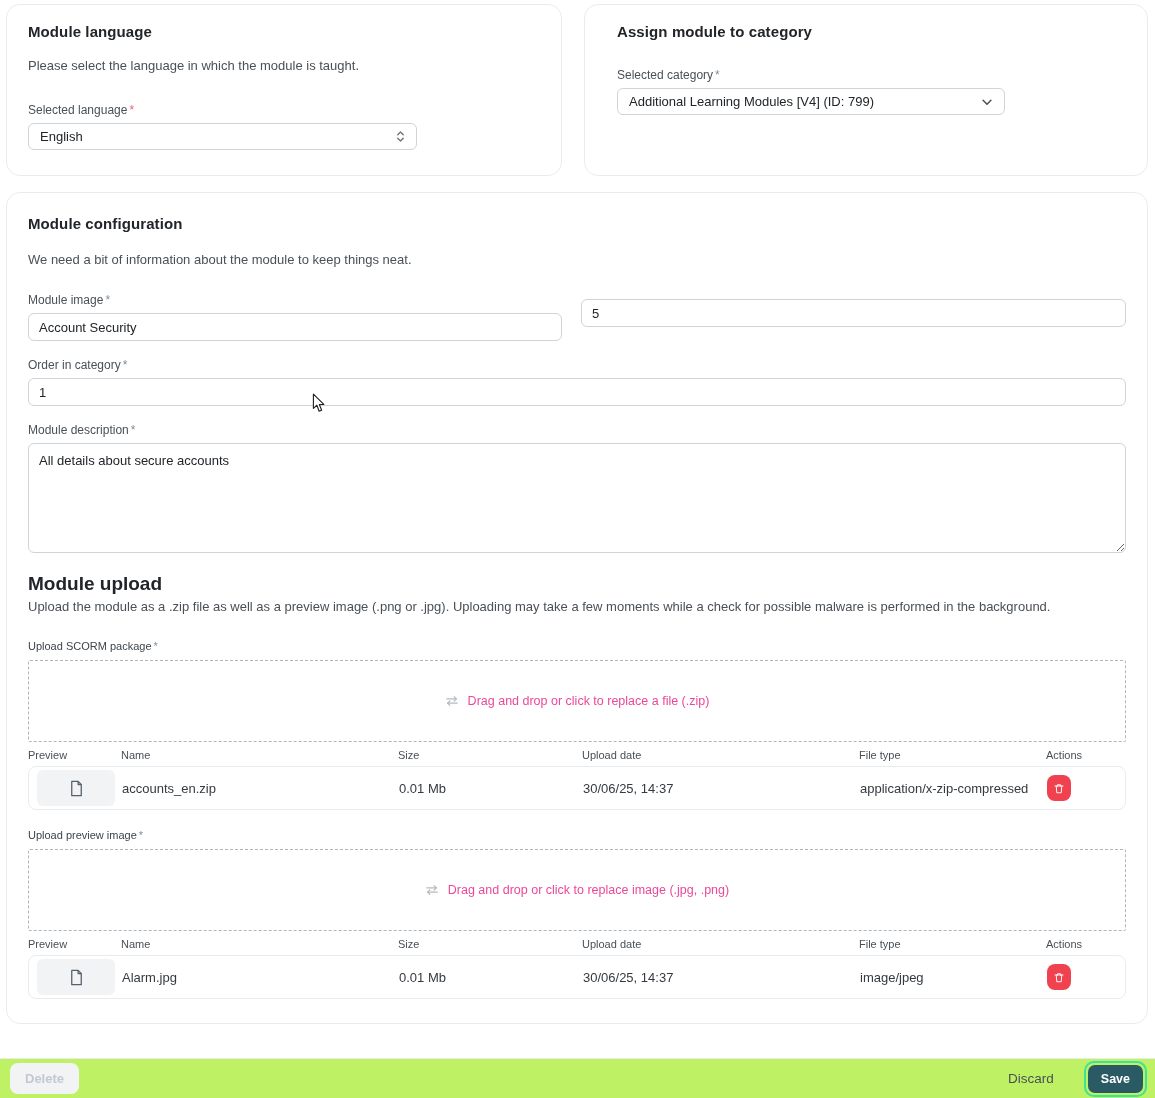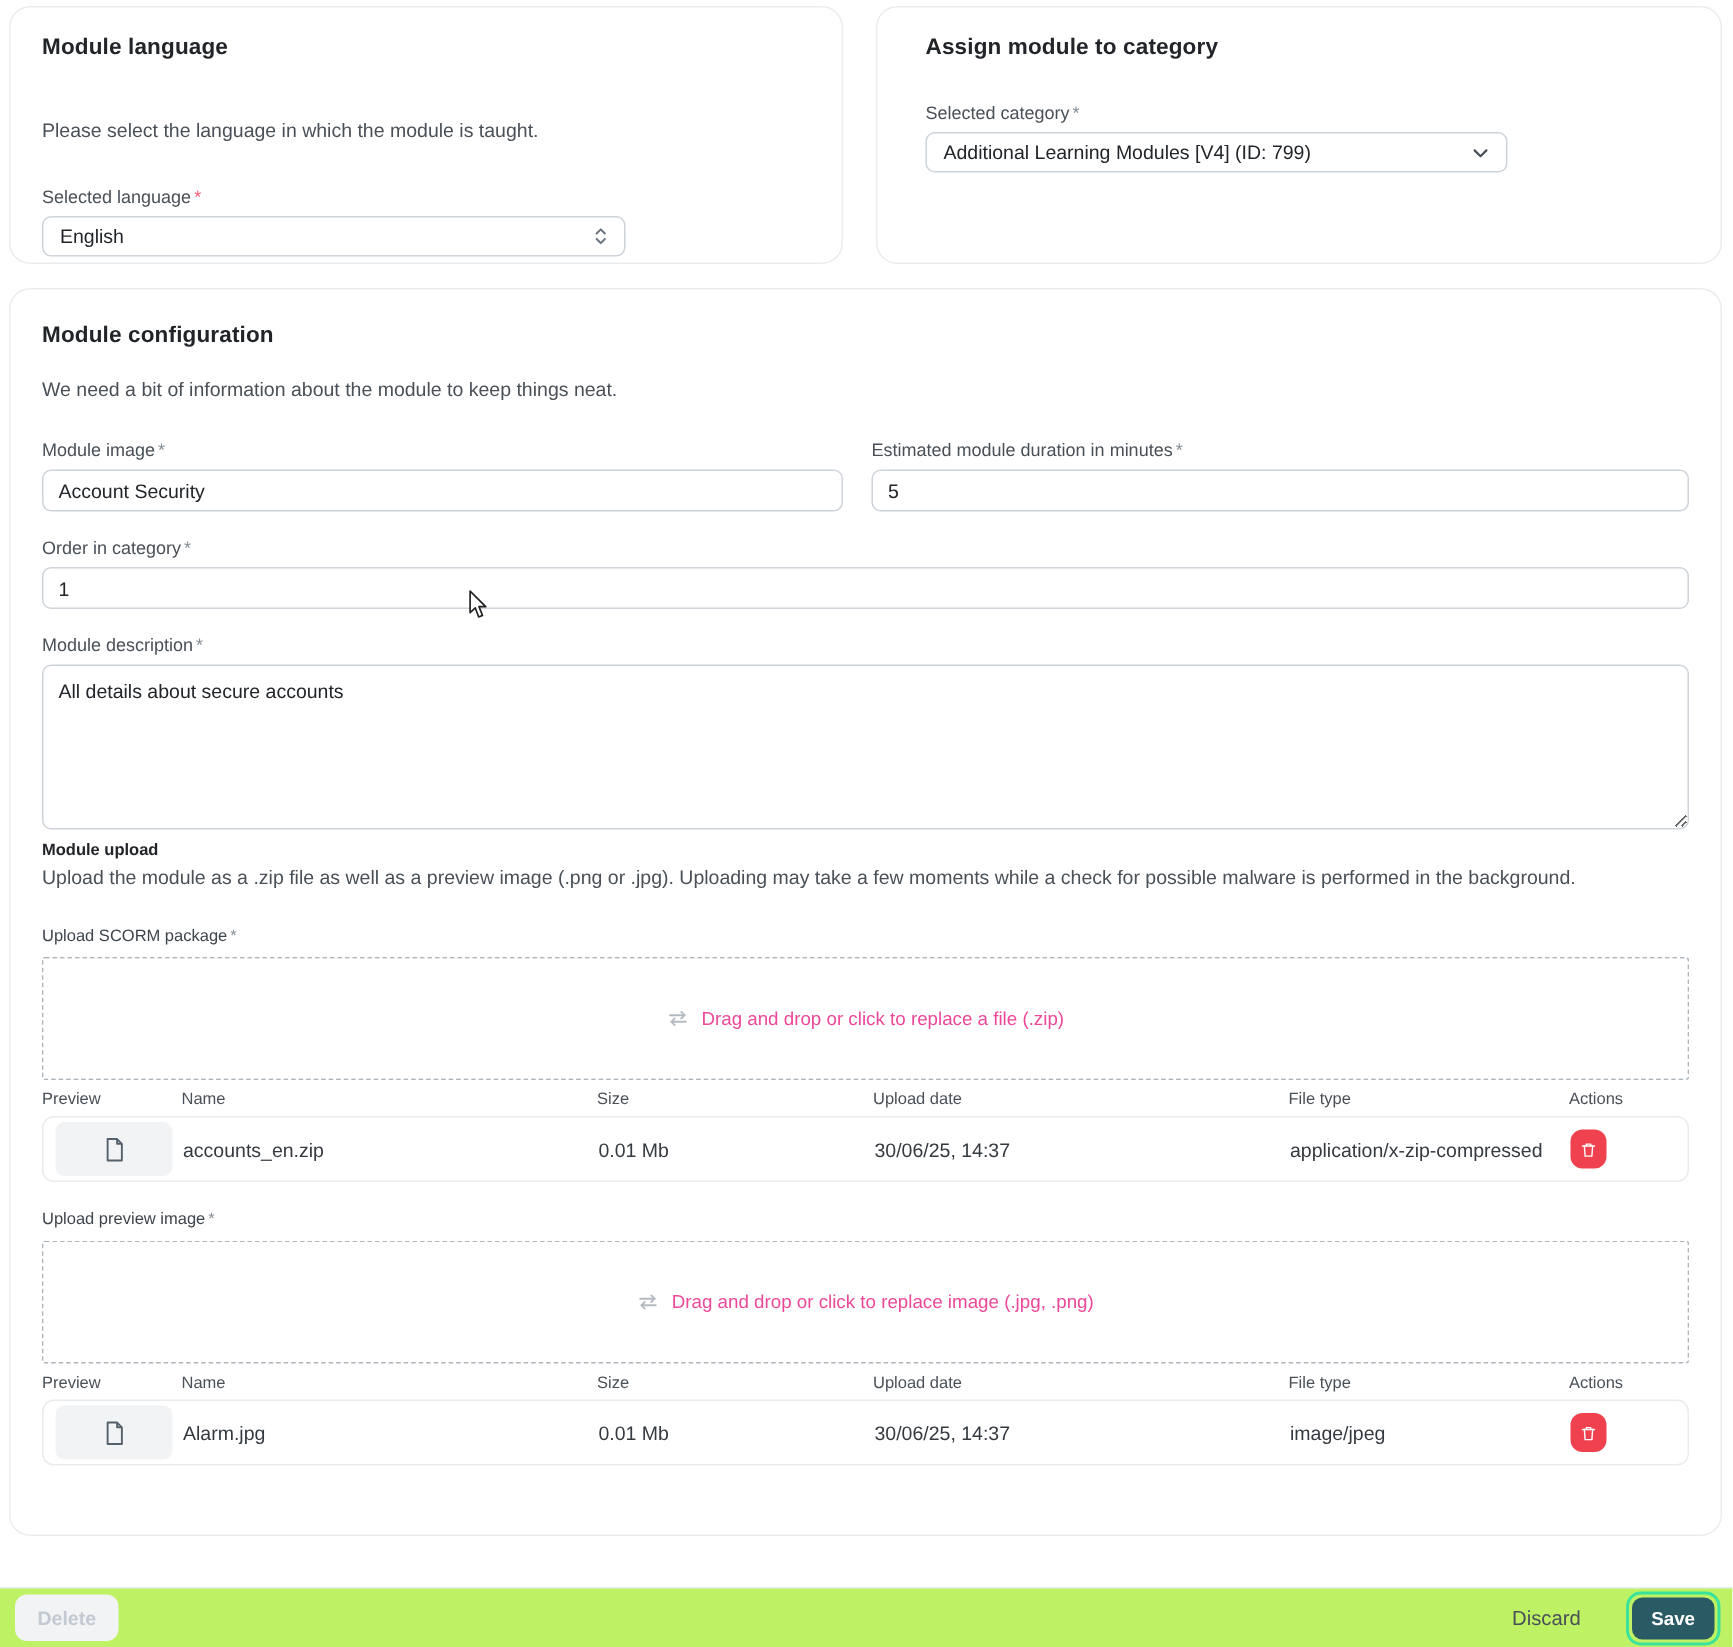--- a/index.html
+++ b/index.html
@@ -15,21 +15,21 @@
     position: absolute;
     background: #fff;
     border: 1px solid #e9ecef;
     border-radius: 14px;
   }
   .card-language { left: 6px; top: 4px; width: 556px; height: 172px; padding: 18px 21px; }
   .card-category { left: 584px; top: 4px; width: 564px; height: 172px; padding: 18px 32px; }
   .card-main { left: 6px; top: 192px; width: 1142px; height: 832px; padding: 22px 21px; }
 
   .card-title { font-size: 15px; font-weight: 700; color: #212529; letter-spacing: .1px; }
-  .card-desc { margin-top: 39px; font-size: 13px; color: #495057; }
+  .card-desc { margin-top: 18px; font-size: 13px; color: #495057; }
 
   .field-label {
     font-size: 12px; font-weight: 500; color: #495057;
     display: block;
   }
   .req { color: #868e96; margin-left: 2px; }
   .req.red { color: #ee5b74; }
 
   .select {
     margin-top: 6px; height: 27px; border: 1px solid #ced4da; border-radius: 6px;
@@ -48,21 +48,21 @@
     margin-top: 6px; width: 100%; height: 28px; border: 1px solid #ced4da; border-radius: 6px;
     padding: 0 10px; font-size: 13px; color: #212529;
     font-family: "Liberation Sans", "DejaVu Sans", sans-serif; background: #fff;
   }
   .mt-row { margin-top: 17px; }
   .f-textarea {
     margin-top: 6px; width: 100%; height: 110px; border: 1px solid #ced4da; border-radius: 6px;
     padding: 9px 10px; font-size: 13px; color: #212529; resize: both;
     font-family: "Liberation Sans", "DejaVu Sans", sans-serif; display: block;
   }
-  .upload-title { margin-top: 8px; font-size: 11px; font-weight: 700; }
+  .upload-title { margin-top: 20px; font-size: 19px; font-weight: 700; }
   .upload-desc { margin-top: 4px; font-size: 13px; color: #495057; }
   .upload-label { margin-top: 26px; font-size: 11px; font-weight: 500; color: #3d444b; display: block; }
 
   .dropzone {
     margin-top: 8px; height: 82px; border: 1px dashed #adb5bd; border-radius: 2px;
     display: flex; align-items: center; justify-content: center; gap: 9px;
     color: #ec4899; font-size: 12.5px; cursor: pointer; background: #fff;
   }
 
   .ftable-head {
@@ -152,23 +152,20 @@
   <p class="cfg-desc">We need a bit of information about the module to keep things neat.</p>
 
   <div class="grid-2">
     <div>
       <label class="field-label">
         <span>Module image</span><span class="req">*</span>
       </label>
       <input class="f-input" type="text" value="Account Security" style="">
     </div>
     <div>
-      <label class="field-label">
-        <span>Estimated module duration in minutes</span><span class="req">*</span>
-      </label>
       <input class="f-input" type="text" value="5" style="">
     </div>
   </div>
 
   <div class="mt-row">
     <label class="field-label">
       <span>Order in category</span><span class="req">*</span>
     </label>
     <input class="f-input" type="text" value="1" style="">
   </div>

